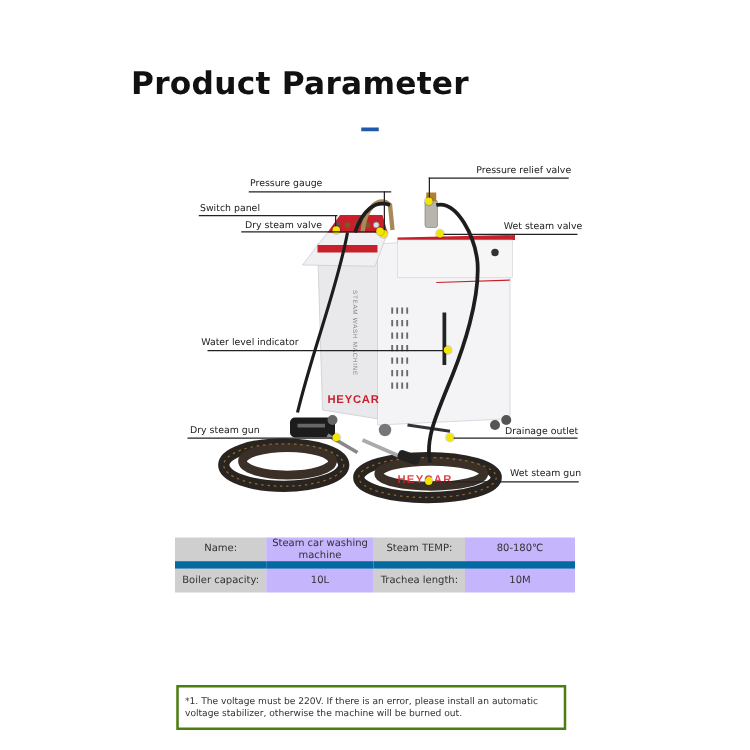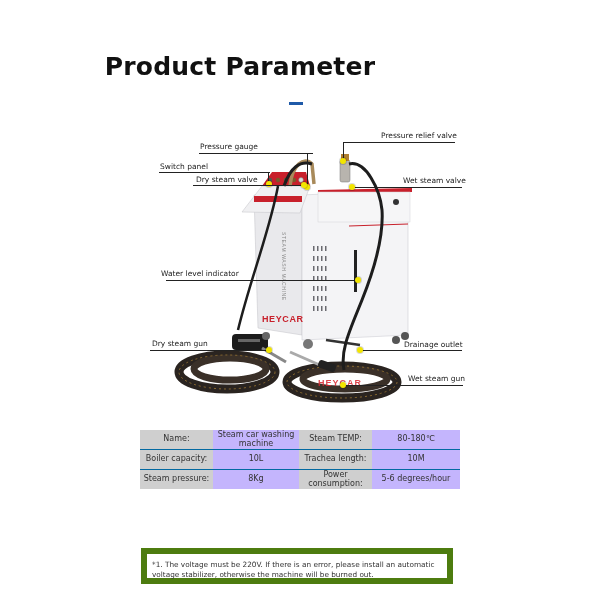--- a/index.html
+++ b/index.html
@@ -10,26 +10,26 @@
   
   .lbl { position:absolute; font-size:7.5px; color:#222; white-space:nowrap; }
   .line { position:absolute; background:#222; }
   .dot { position:absolute; width:6px; height:6px; border-radius:50%; background:#f2e500; box-shadow:0 0 0 1px rgba(0,0,0,0.15); }
 
   
   .machine { position:absolute; left:0; top:0; width:600px; height:420px; pointer-events:none; }
 
   
   .spec-table { position:absolute; left:140px; top:430px; width:320px; border-collapse:separate; border-spacing:0; }
-  .spec-table td { height:19px; font-size:8px; text-align:center; color:#333; padding:0 2px; line-height:8.5px; border-bottom:1px solid #0369a1; }
+  .spec-table td { height:19px; font-size:8px; text-align:center; color:#333; padding:0 2px; line-height:8.5px; border-bottom:6px solid #0369a1; }
   .spec-table td.k { background:#cfcfcf; }
   .spec-table td.v { background:#c4b5fd; }
   .spec-table tr:last-child td { border-bottom:none; }
 
-  .note { position:absolute; left:141px; top:548px; width:312px; height:36px; border:6px solid #4d7c0f; box-sizing:border-box; padding:6px 5px; font-size:7.3px; line-height:10px; color:#333; }
+  .note { position:absolute; left:141px; top:548px; width:312px; height:36px; border:2px solid #4d7c0f; box-sizing:border-box; padding:6px 5px; font-size:7.3px; line-height:10px; color:#333; }
 </style>
 </head>
 <body>
 
 <div class="title">Product Parameter</div>
 <div class="accent-bar"></div>
 
 <svg class="machine" viewBox="0 0 600 420" xmlns="http://www.w3.org/2000/svg">
 
   <g>
@@ -178,22 +178,16 @@
     <td class="v">Steam car washing machine</td>
     <td class="k">Steam TEMP:</td>
     <td class="v">80-180℃</td>
   </tr>
   <tr>
     <td class="k">Boiler capacity:</td>
     <td class="v">10L</td>
     <td class="k">Trachea length:</td>
     <td class="v">10M</td>
   </tr>
-  <tr>
-    <td class="k">Steam pressure:</td>
-    <td class="v">8Kg</td>
-    <td class="k">Power consumption:</td>
-    <td class="v">5-6 degrees/hour</td>
-  </tr>
 </tbody>
   </table>
 
 <div class="note">*1. The voltage must be 220V. If there is an error, please install an automatic voltage stabilizer, otherwise the machine will be burned out.</div>
 
 </body></html>

